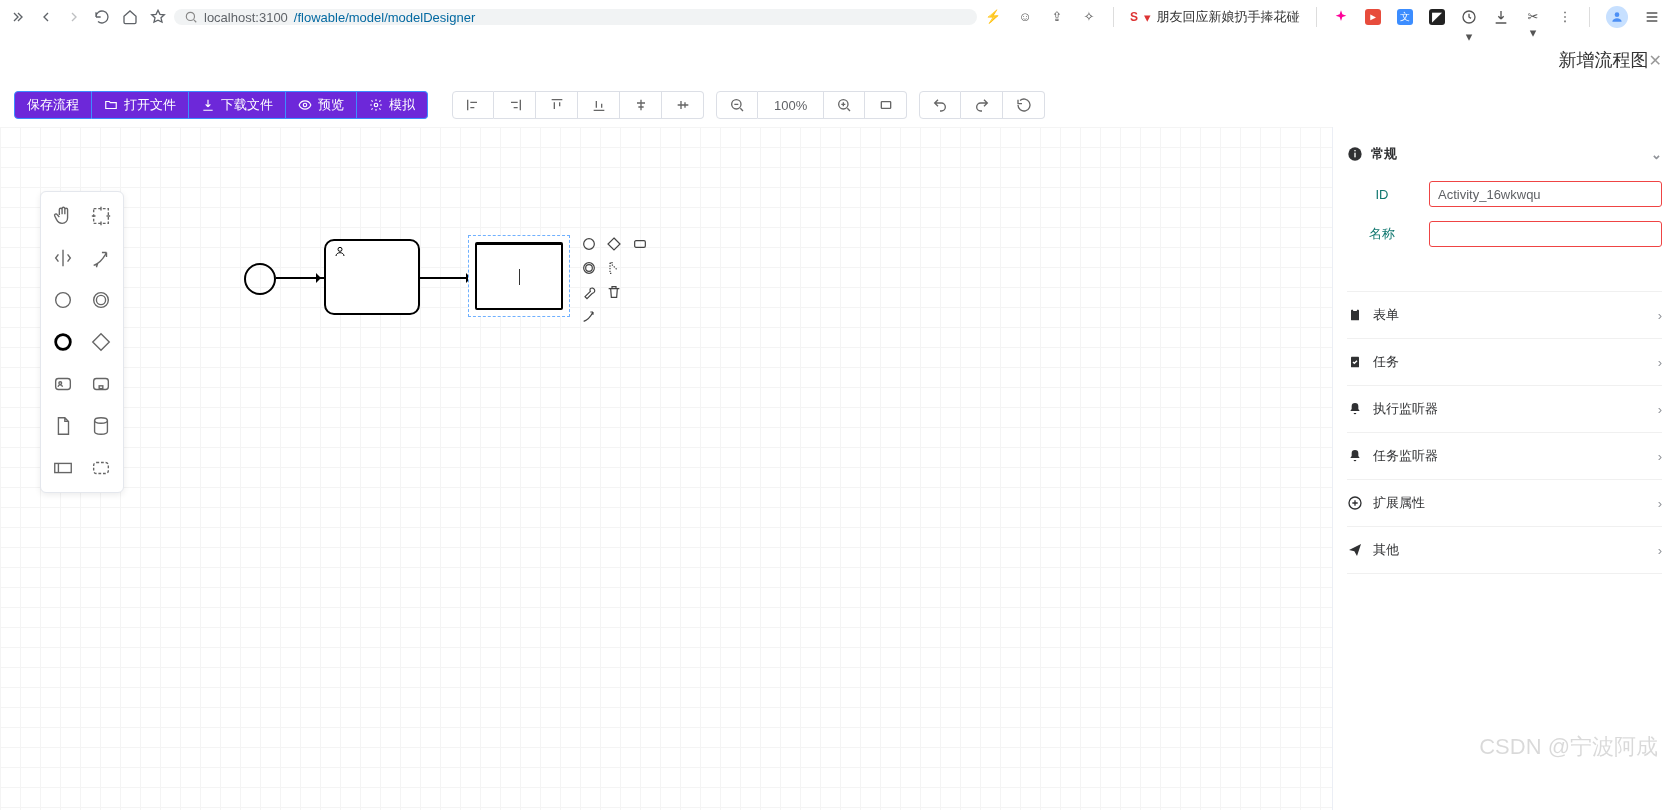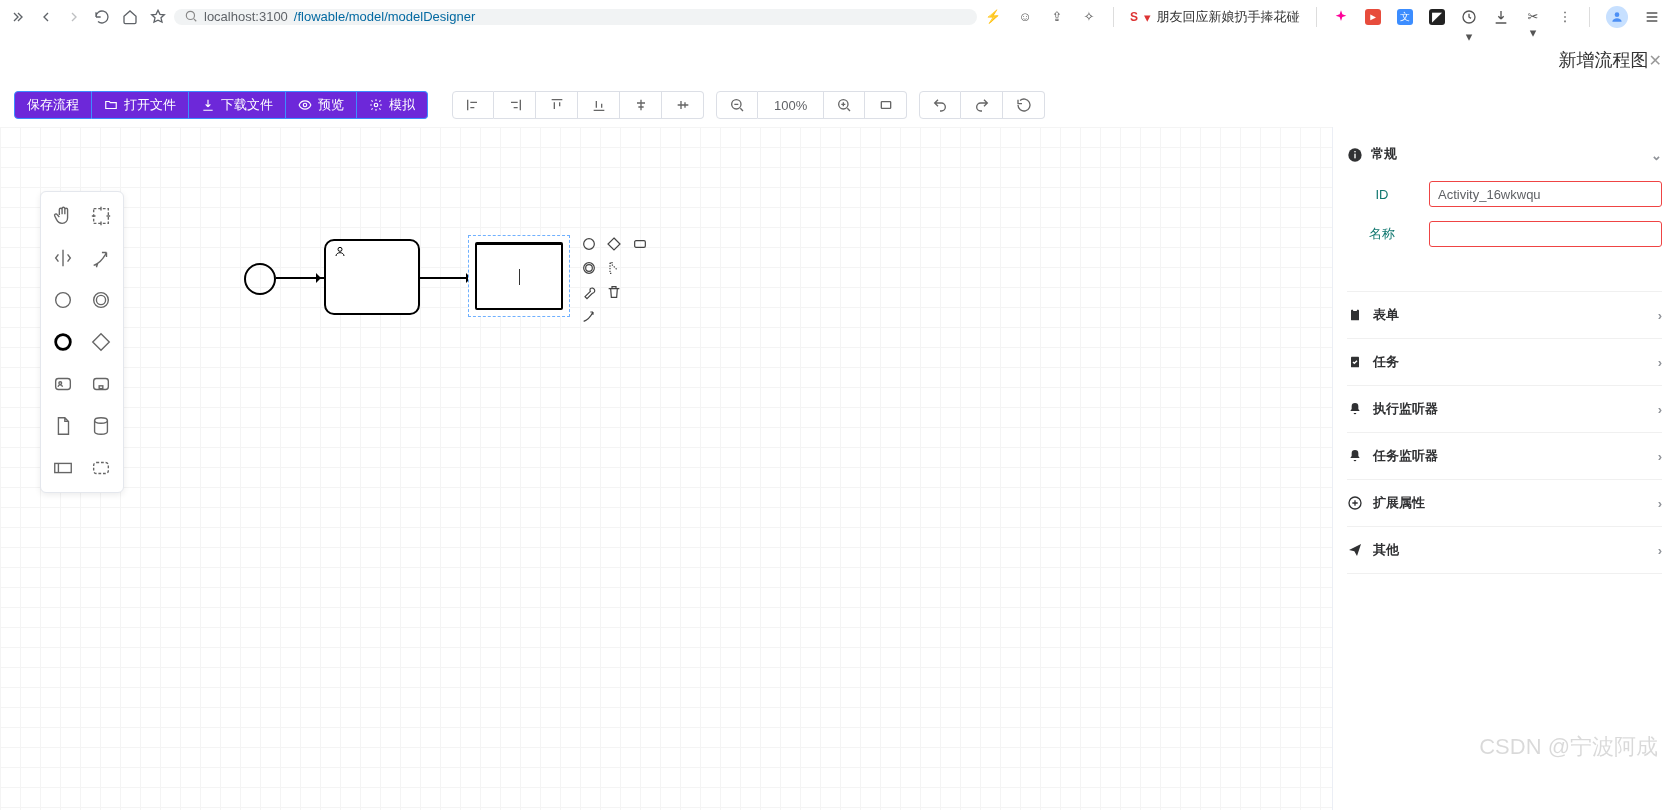--- a/index.html
+++ b/index.html
@@ -9,21 +9,21 @@
     background: #fff;
     color: #303133;
     font-size: 13px;
     overflow: hidden;
   }
 
   
   .browser-bar { height: 34px; display: flex; align-items: center; padding: 0 10px; gap: 8px; }
   .nav-btns { display: flex; align-items: center; gap: 12px; color: #666; }
   .nav-btns .ico { width: 16px; height: 16px; display: inline-block; }
-  .url-bar { flex: 1; display: flex; border-radius: 14px; height: 16px; padding: 0 10px; background: #f1f3f4; color: #5f6368; gap: 6px; }
+  .url-bar { flex: 1; display: flex; align-items: center; border-radius: 14px; height: 16px; padding: 0 10px; background: #f1f3f4; color: #5f6368; gap: 6px; }
   .url-text { color: #0369a1; }
   .ext-strip { display: flex; align-items: center; gap: 16px; color: #555; padding-right: 6px;}
   .ext-ico { width: 16px; height: 16px; display: inline-block; text-align:center; line-height:16px; }
   .divider { width: 1px; height: 20px; background: #ddd; }
   .bookmark-row { display: flex; align-items: center; gap: 6px; max-width: 170px; overflow:hidden; white-space:nowrap; color:#333;}
   .avatar { width: 22px; height: 22px; border-radius: 50%; background: #c7e0ff; display:flex; align-items:center; justify-content:center; color:#4c8ff5;}
 
   
   .page-header { padding: 14px 14px 10px 30px; display: flex; align-items: center; justify-content: flex-end; border-bottom:1px solid #fff;}
   .page-title { font-size: 18px; font-weight: 500; color:#333; }
@@ -68,28 +68,28 @@
   .ctx-pad .ci { width:18px; height:18px; display:flex;align-items:center;justify-content:center; color:#444;}
 
   
   .arrow1 { position:absolute; left:276px; top:150px; width:48px; height:2px; background:#000;}
   .arrow1::after{content:""; position:absolute; right:-2px; top:-4px; border:5px solid transparent; border-left-color:#000;}
   .arrow2 { position:absolute; left:420px; top:150px; width:54px; height:2px; background:#000;}
   .arrow2::after{content:""; position:absolute; right:-2px; top:-4px; border:5px solid transparent; border-left-color:#000;}
 
   
   .props { width:344px; border-left:1px solid #ebeef5; padding:10px 14px; display:flex; flex-direction:column; gap:6px; }
-  .props .section-head { display:flex; align-items:flex-end; gap:8px; font-weight:600; color:#303133; padding:8px 0;}
+  .props .section-head { display:flex; align-items:center; gap:8px; font-weight:600; color:#303133; padding:8px 0;}
   .props .section-head .spacer{flex:1}
   .props .chev { color:#909399; }
   .props .form-row { display:flex; align-items:center; gap:12px; padding:4px 0;}
   .props .form-row label { flex:0 0 70px; text-align:center; color:#0f766e;}
   .props .form-row input { flex:1; height:26px; border:1px solid #ef4444; border-radius:3px; padding:0 8px; font-size:13px; color:#606266;}
   .props .accordion { border-top:1px solid #f0f0f0; }
-  .accordion .acc-item { display:flex; align-items:center; gap:10px; padding:14px 0; border-bottom:1px solid #f0f0f0; cursor:pointer; font-weight:700;}
+  .accordion .acc-item { display:flex; align-items:center; gap:10px; padding:14px 0; border-bottom:1px solid #f0f0f0; cursor:pointer; font-weight:400;}
   .accordion .acc-item .spacer{flex:1}
   .accordion svg { width:16px; height:16px;}
 
   .watermark { position:fixed; right:18px; bottom:48px; font-size:22px; color:rgba(0,0,0,.15); font-family:sans-serif;}
 </style>
 </head>
 <body>
 
 <div class="browser-bar">
   <div class="nav-btns">

